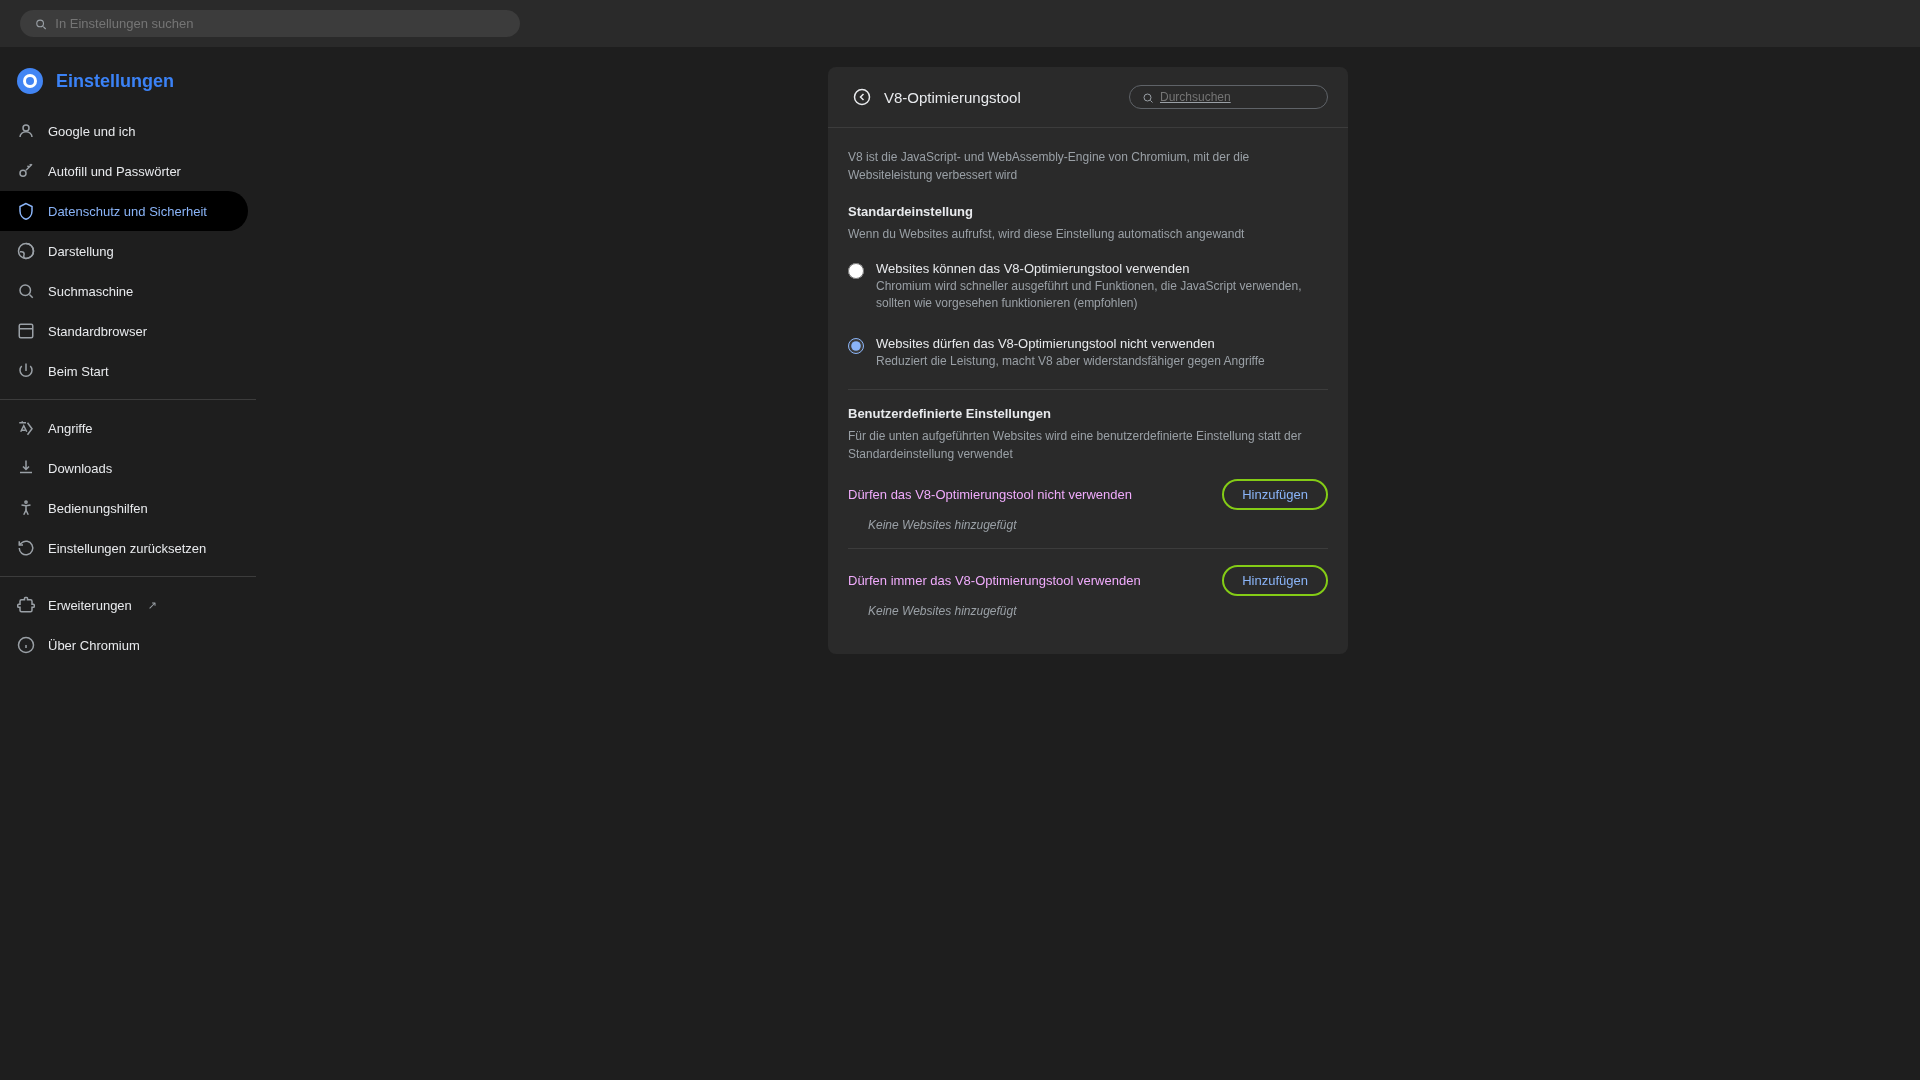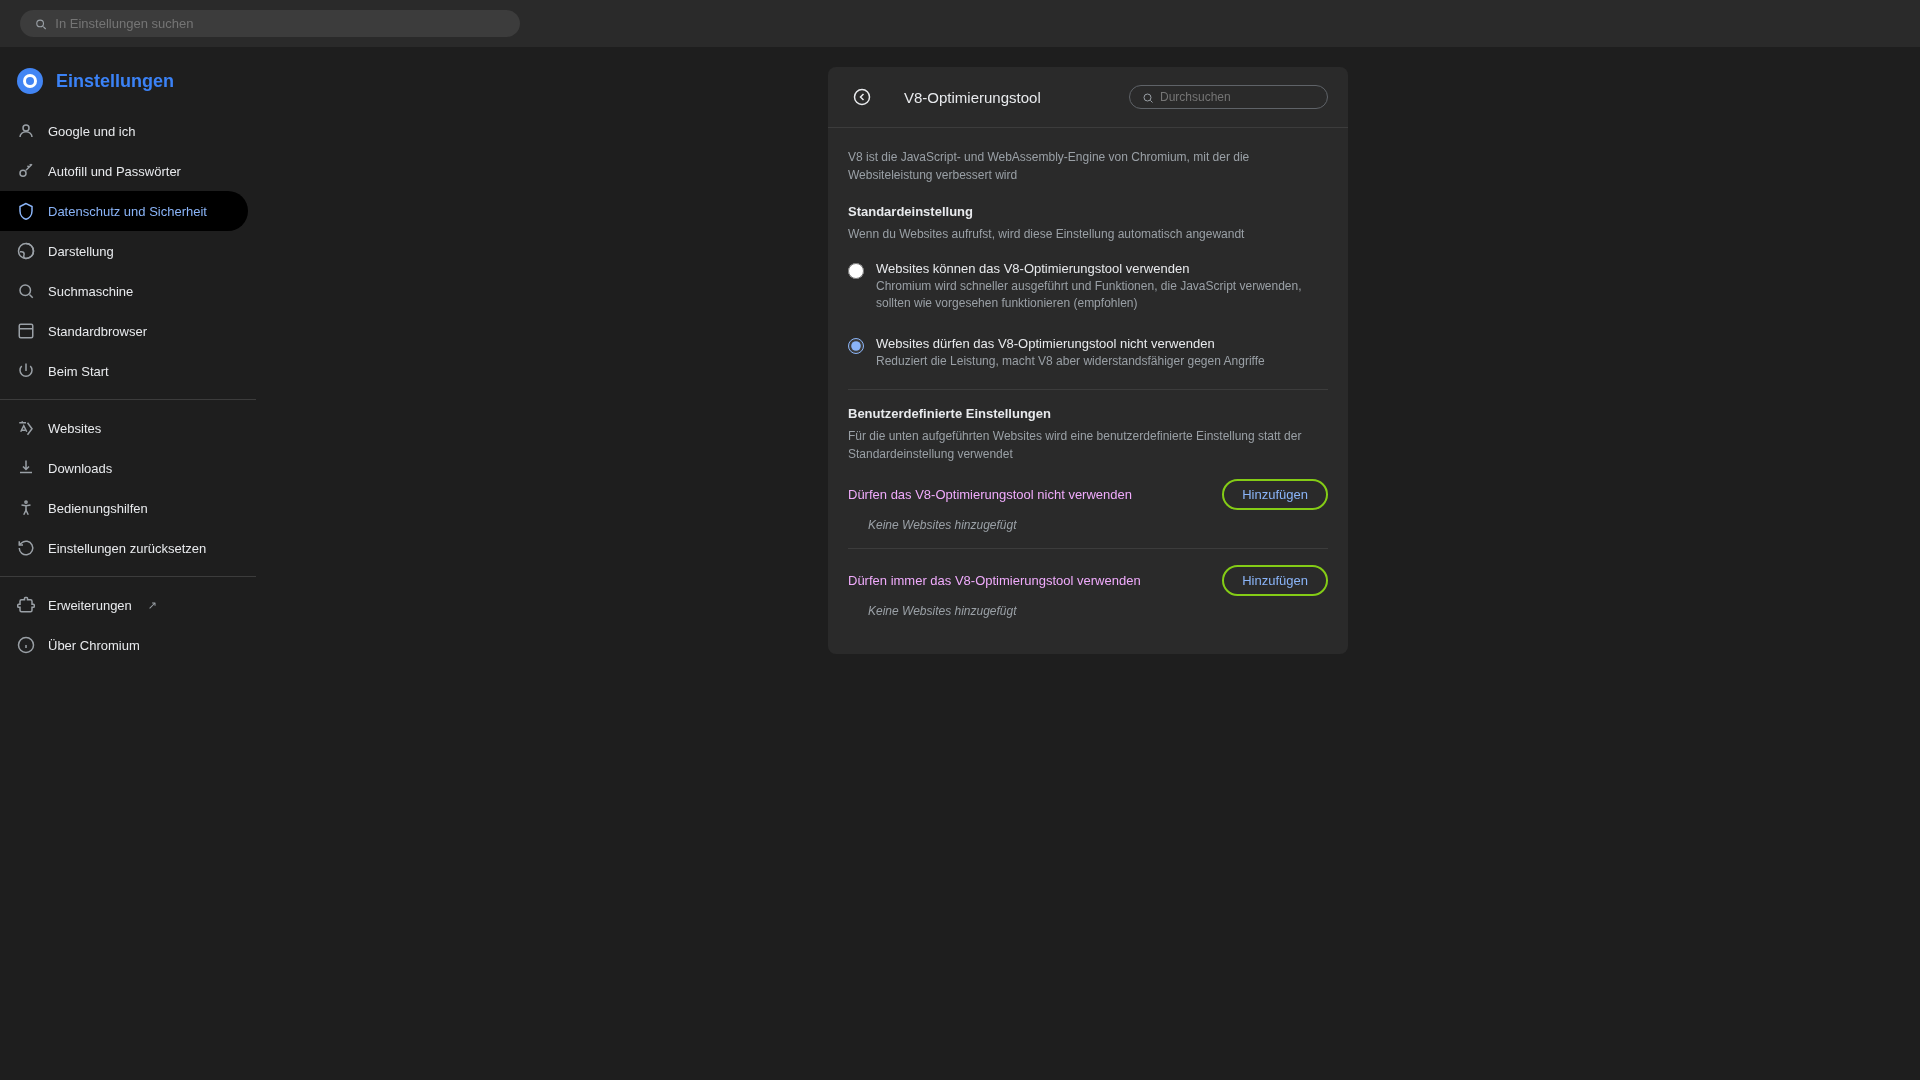--- a/index.html
+++ b/index.html
@@ -124,21 +124,21 @@
     .panel-header {
       display: flex;
       align-items: center;
       justify-content: space-between;
       padding: 16px 20px;
       border-bottom: 1px solid #3c3c3c;
     }
     .panel-header-left {
       display: flex;
       align-items: center;
-      gap: 28px;
+      gap: 8px;
     }
     .back-btn {
       width: 28px;
       height: 28px;
       border-radius: 50%;
       border: none;
       background: transparent;
       color: #e8eaed;
       cursor: pointer;
       display: flex;
@@ -154,20 +154,21 @@
     .panel-search {
       display: flex;
       align-items: flex-end;
       gap: 6px;
       background: transparent;
       border: 1px solid #5f6368;
       border-radius: 20px;
       padding: 4px 12px;
       color: #9aa0a6;
       font-size: 12px;
+      text-decoration: underline;
     }
     .panel-search input {
       background: transparent;
       border: none;
       outline: none;
       color: #9aa0a6;
       font-size: 12px;
     }
 
     .panel-body {
@@ -367,21 +368,21 @@
 
     <div class="sidebar-item">
       <span class="sidebar-icon">
         <svg width="18" height="18" viewBox="0 0 24 24" fill="none" stroke="currentColor" stroke-width="2">
             <path d="M3 5h9M7 3v2"></path>
             <path d="M5 17l4-8 4 8"></path>
             <path d="M6.5 15h5"></path>
             <path d="M14 5l6 8-6 8"></path>
           </svg>
       </span>
-      <span>Websites</span>
+      <span>Angriffe</span>
     </div>
 
     <div class="sidebar-item">
       <span class="sidebar-icon">
         <svg width="18" height="18" viewBox="0 0 24 24" fill="none" stroke="currentColor" stroke-width="2">
             <path d="M12 2v12m-4-4l4 4 4-4"></path>
             <path d="M4 18h16"></path>
           </svg>
       </span>
       <span>Downloads</span>

